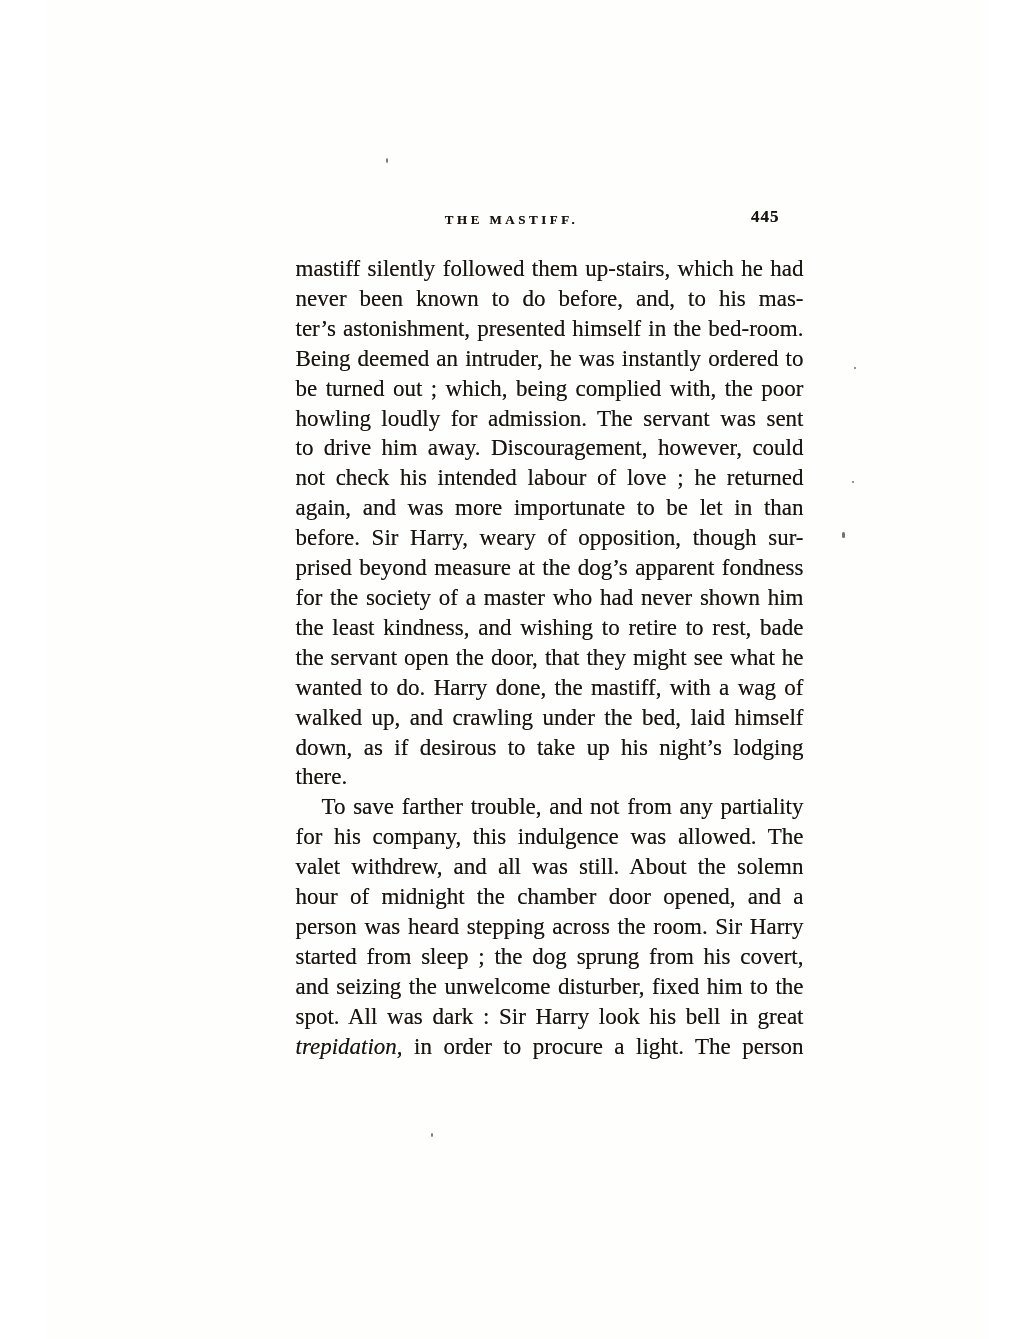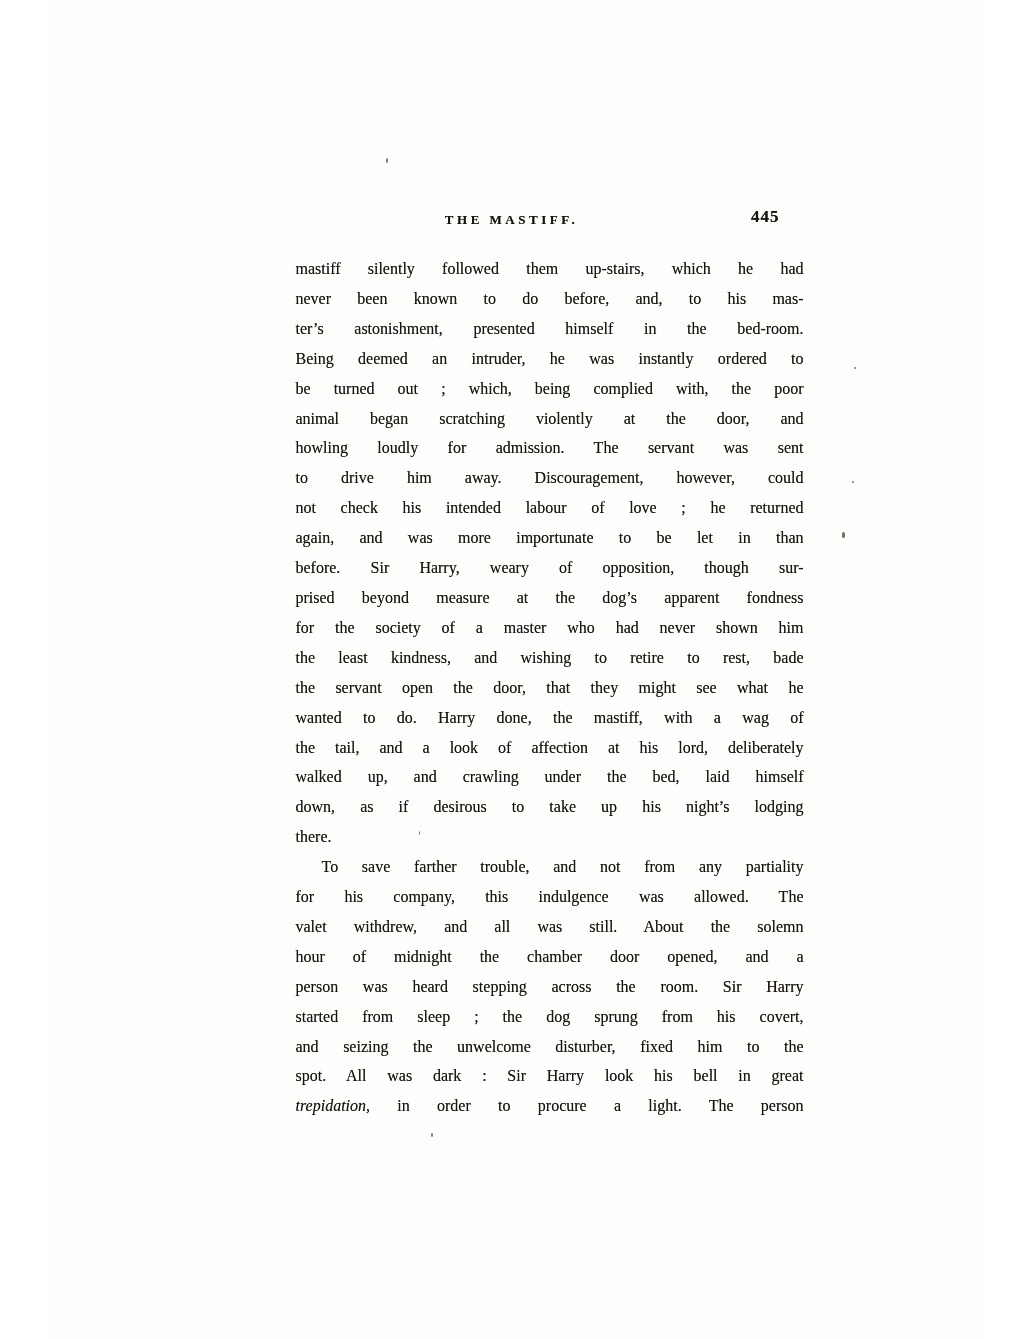--- a/index.html
+++ b/index.html
@@ -45,21 +45,21 @@
     letter-spacing: 1px;
     text-shadow: 0 0 0.4px rgba(20,15,10,0.6);
   }
 
   
   .body-text {
     position: absolute;
     left: 250px;
     top: 254px;
     width: 508px;
-    font-size: 16px;
+    font-size: 23px;
     line-height: 29.9px;
   }
   .paragraph { display: block; }
   .line {
     text-align: justify;
     text-align-last: justify;
     text-shadow: 0 0 0.45px rgba(22,16,10,0.55);
     white-space: normal;
   }
   
@@ -91,32 +91,30 @@
     <span class="page-number">445</span>
   </div>
 
   <div class="body-text" id="body-text">
       <div class="paragraph">
         <div class="line">mastiff silently followed them up-stairs, which he had</div>
         <div class="line">never been known to do before, and, to his mas-</div>
         <div class="line">ter’s astonishment, presented himself in the bed-room.</div>
         <div class="line">Being deemed an intruder, he was instantly ordered to</div>
         <div class="line">be turned out ; which, being complied with, the poor</div>
-        <div class="line">animal began scratching violently at the door, and</div>
         <div class="line">howling loudly for admission.  The servant was sent</div>
         <div class="line">to drive him away.  Discouragement, however, could</div>
         <div class="line">not check his intended labour of love ; he returned</div>
         <div class="line">again, and was more importunate to be let in than</div>
         <div class="line">before.  Sir Harry, weary of opposition, though sur-</div>
         <div class="line">prised beyond measure at the dog’s apparent fondness</div>
         <div class="line">for the society of a master who had never shown him</div>
         <div class="line">the least kindness, and wishing to retire to rest, bade</div>
         <div class="line">the servant open the door, that they might see what he</div>
         <div class="line">wanted to do.  Harry done, the mastiff, with a wag of</div>
-        <div class="line">the tail, and a look of affection at his lord, deliberately</div>
         <div class="line">walked up, and crawling under the bed, laid himself</div>
         <div class="line">down, as if desirous to take up his night’s lodging</div>
         <div class="line">there.</div>
       </div>
       <div class="paragraph justify-last">
         <div class="line indent">To save farther trouble, and not from any partiality</div>
         <div class="line">for his company, this indulgence was allowed.  The</div>
         <div class="line">valet withdrew, and all was still.  About the solemn</div>
         <div class="line">hour of midnight the chamber door opened, and a</div>
         <div class="line">person was heard stepping across the room.  Sir Harry</div>

